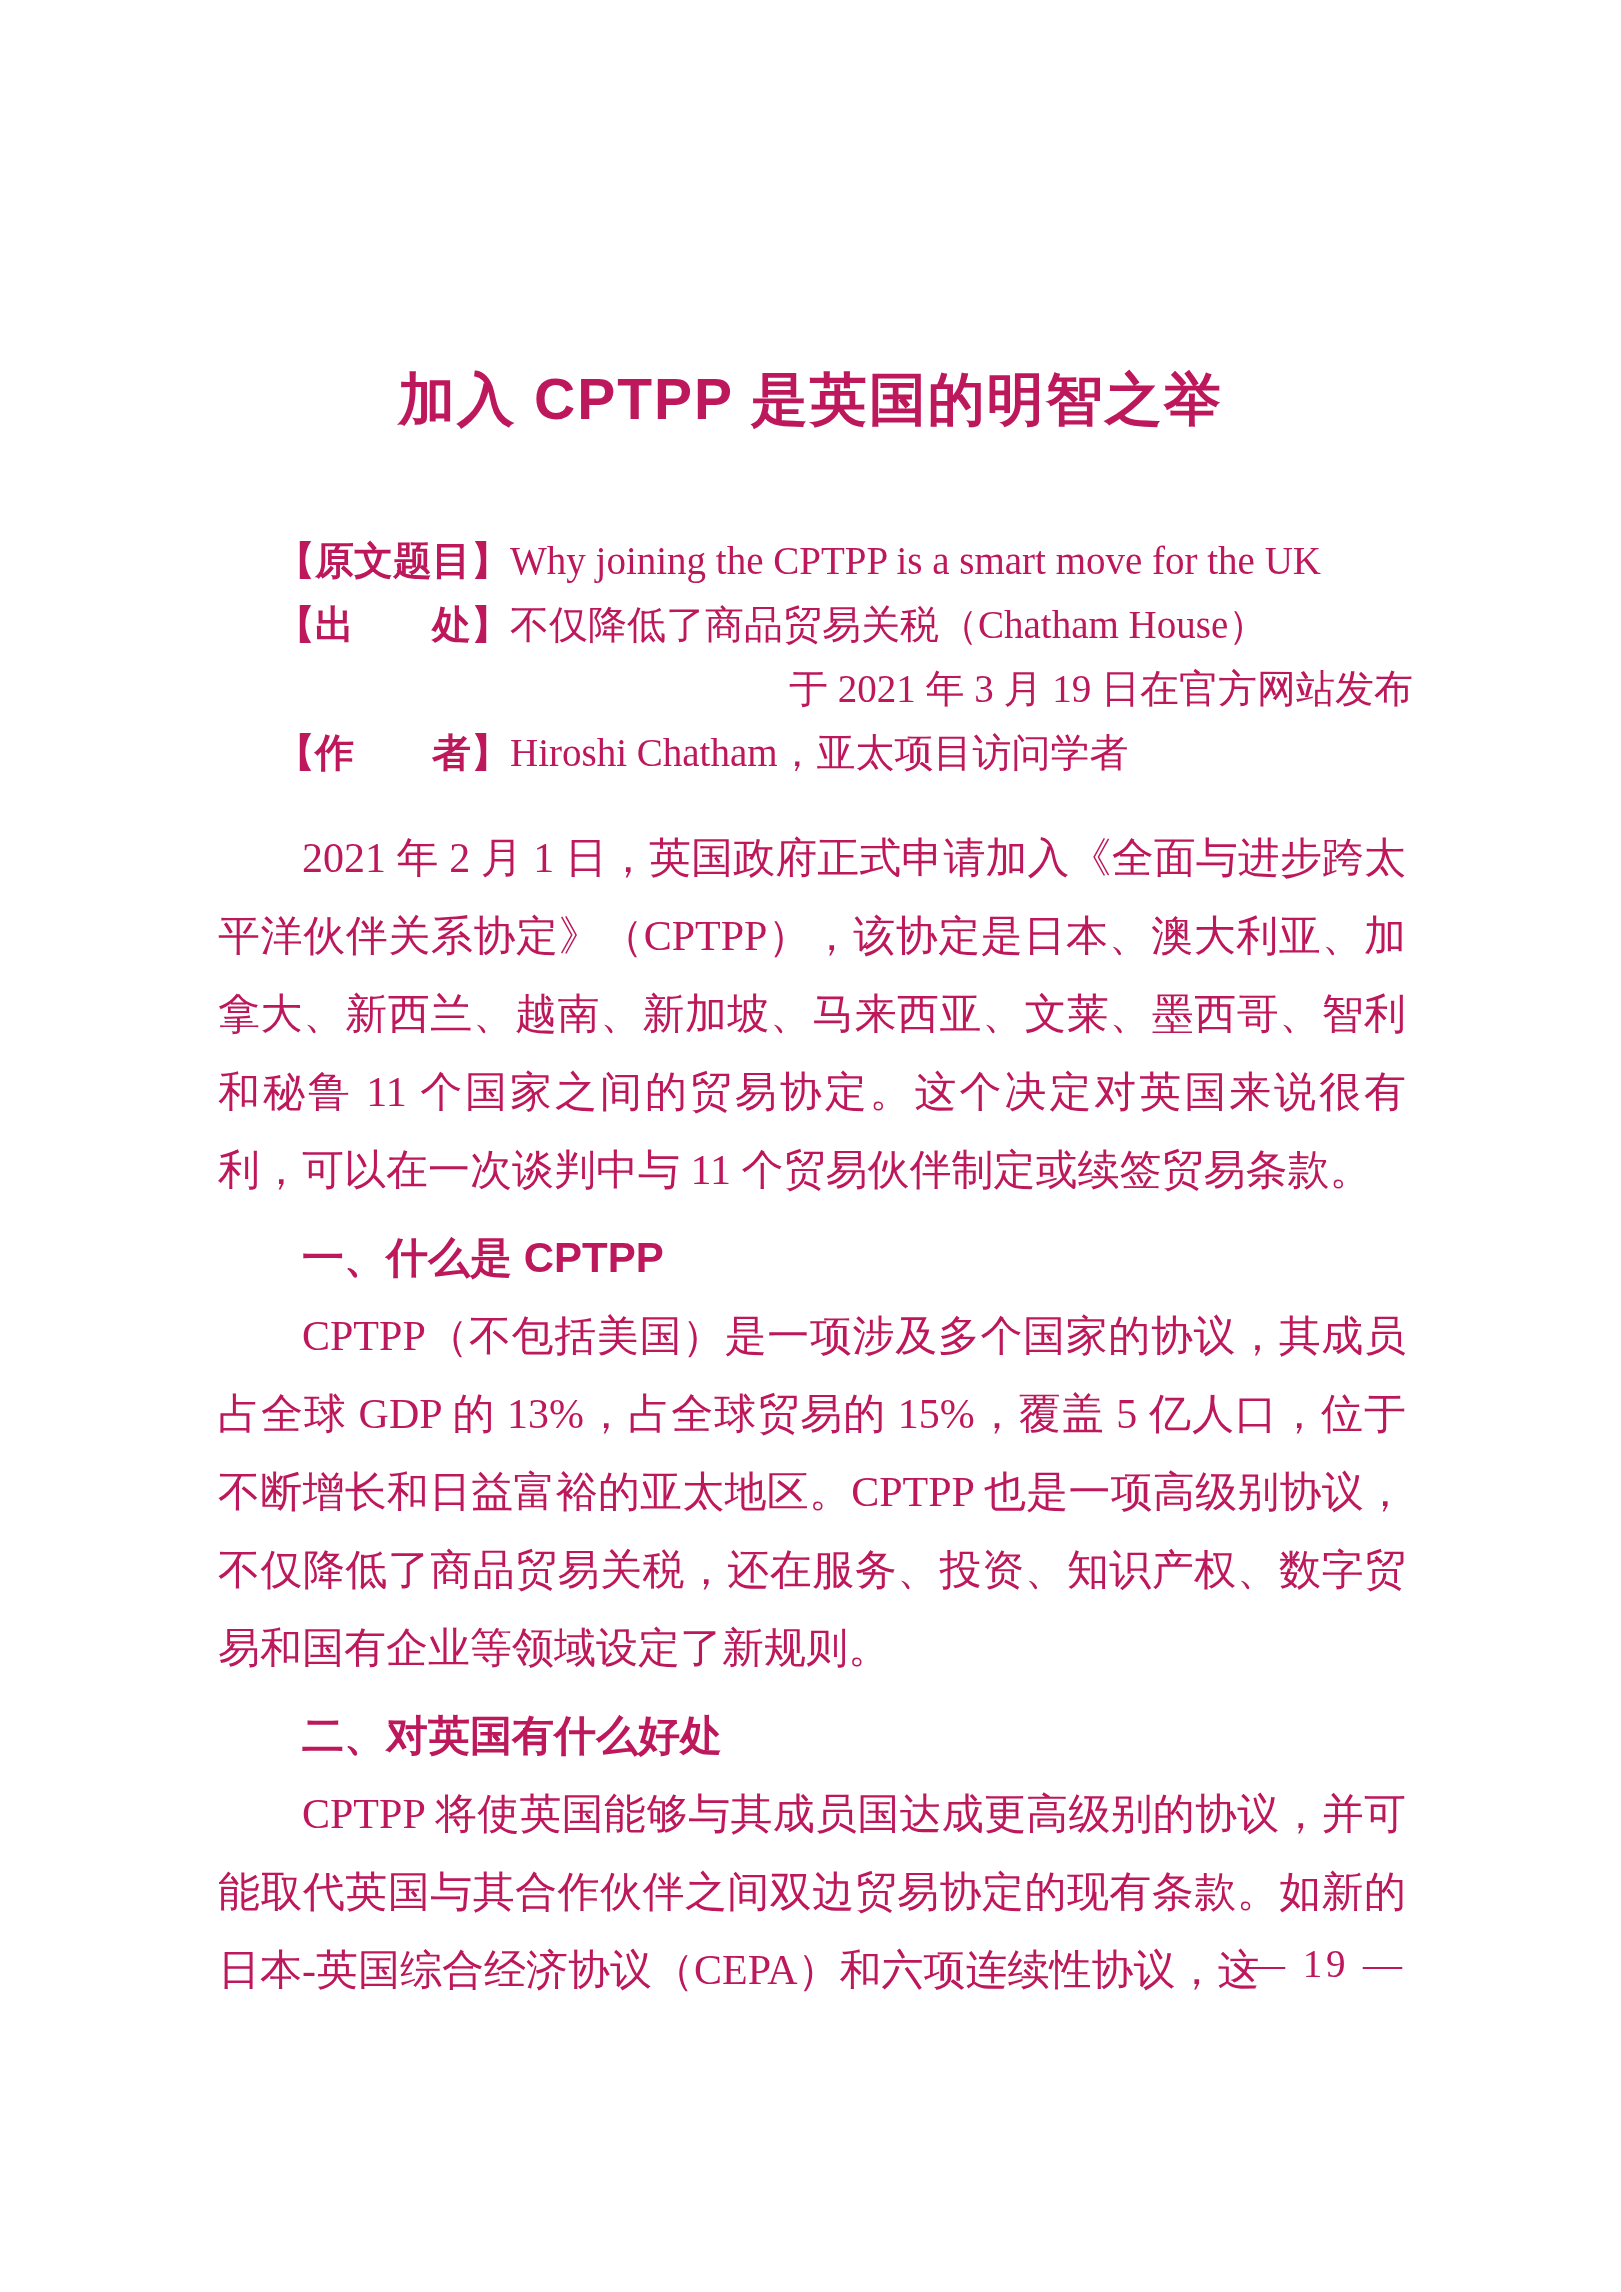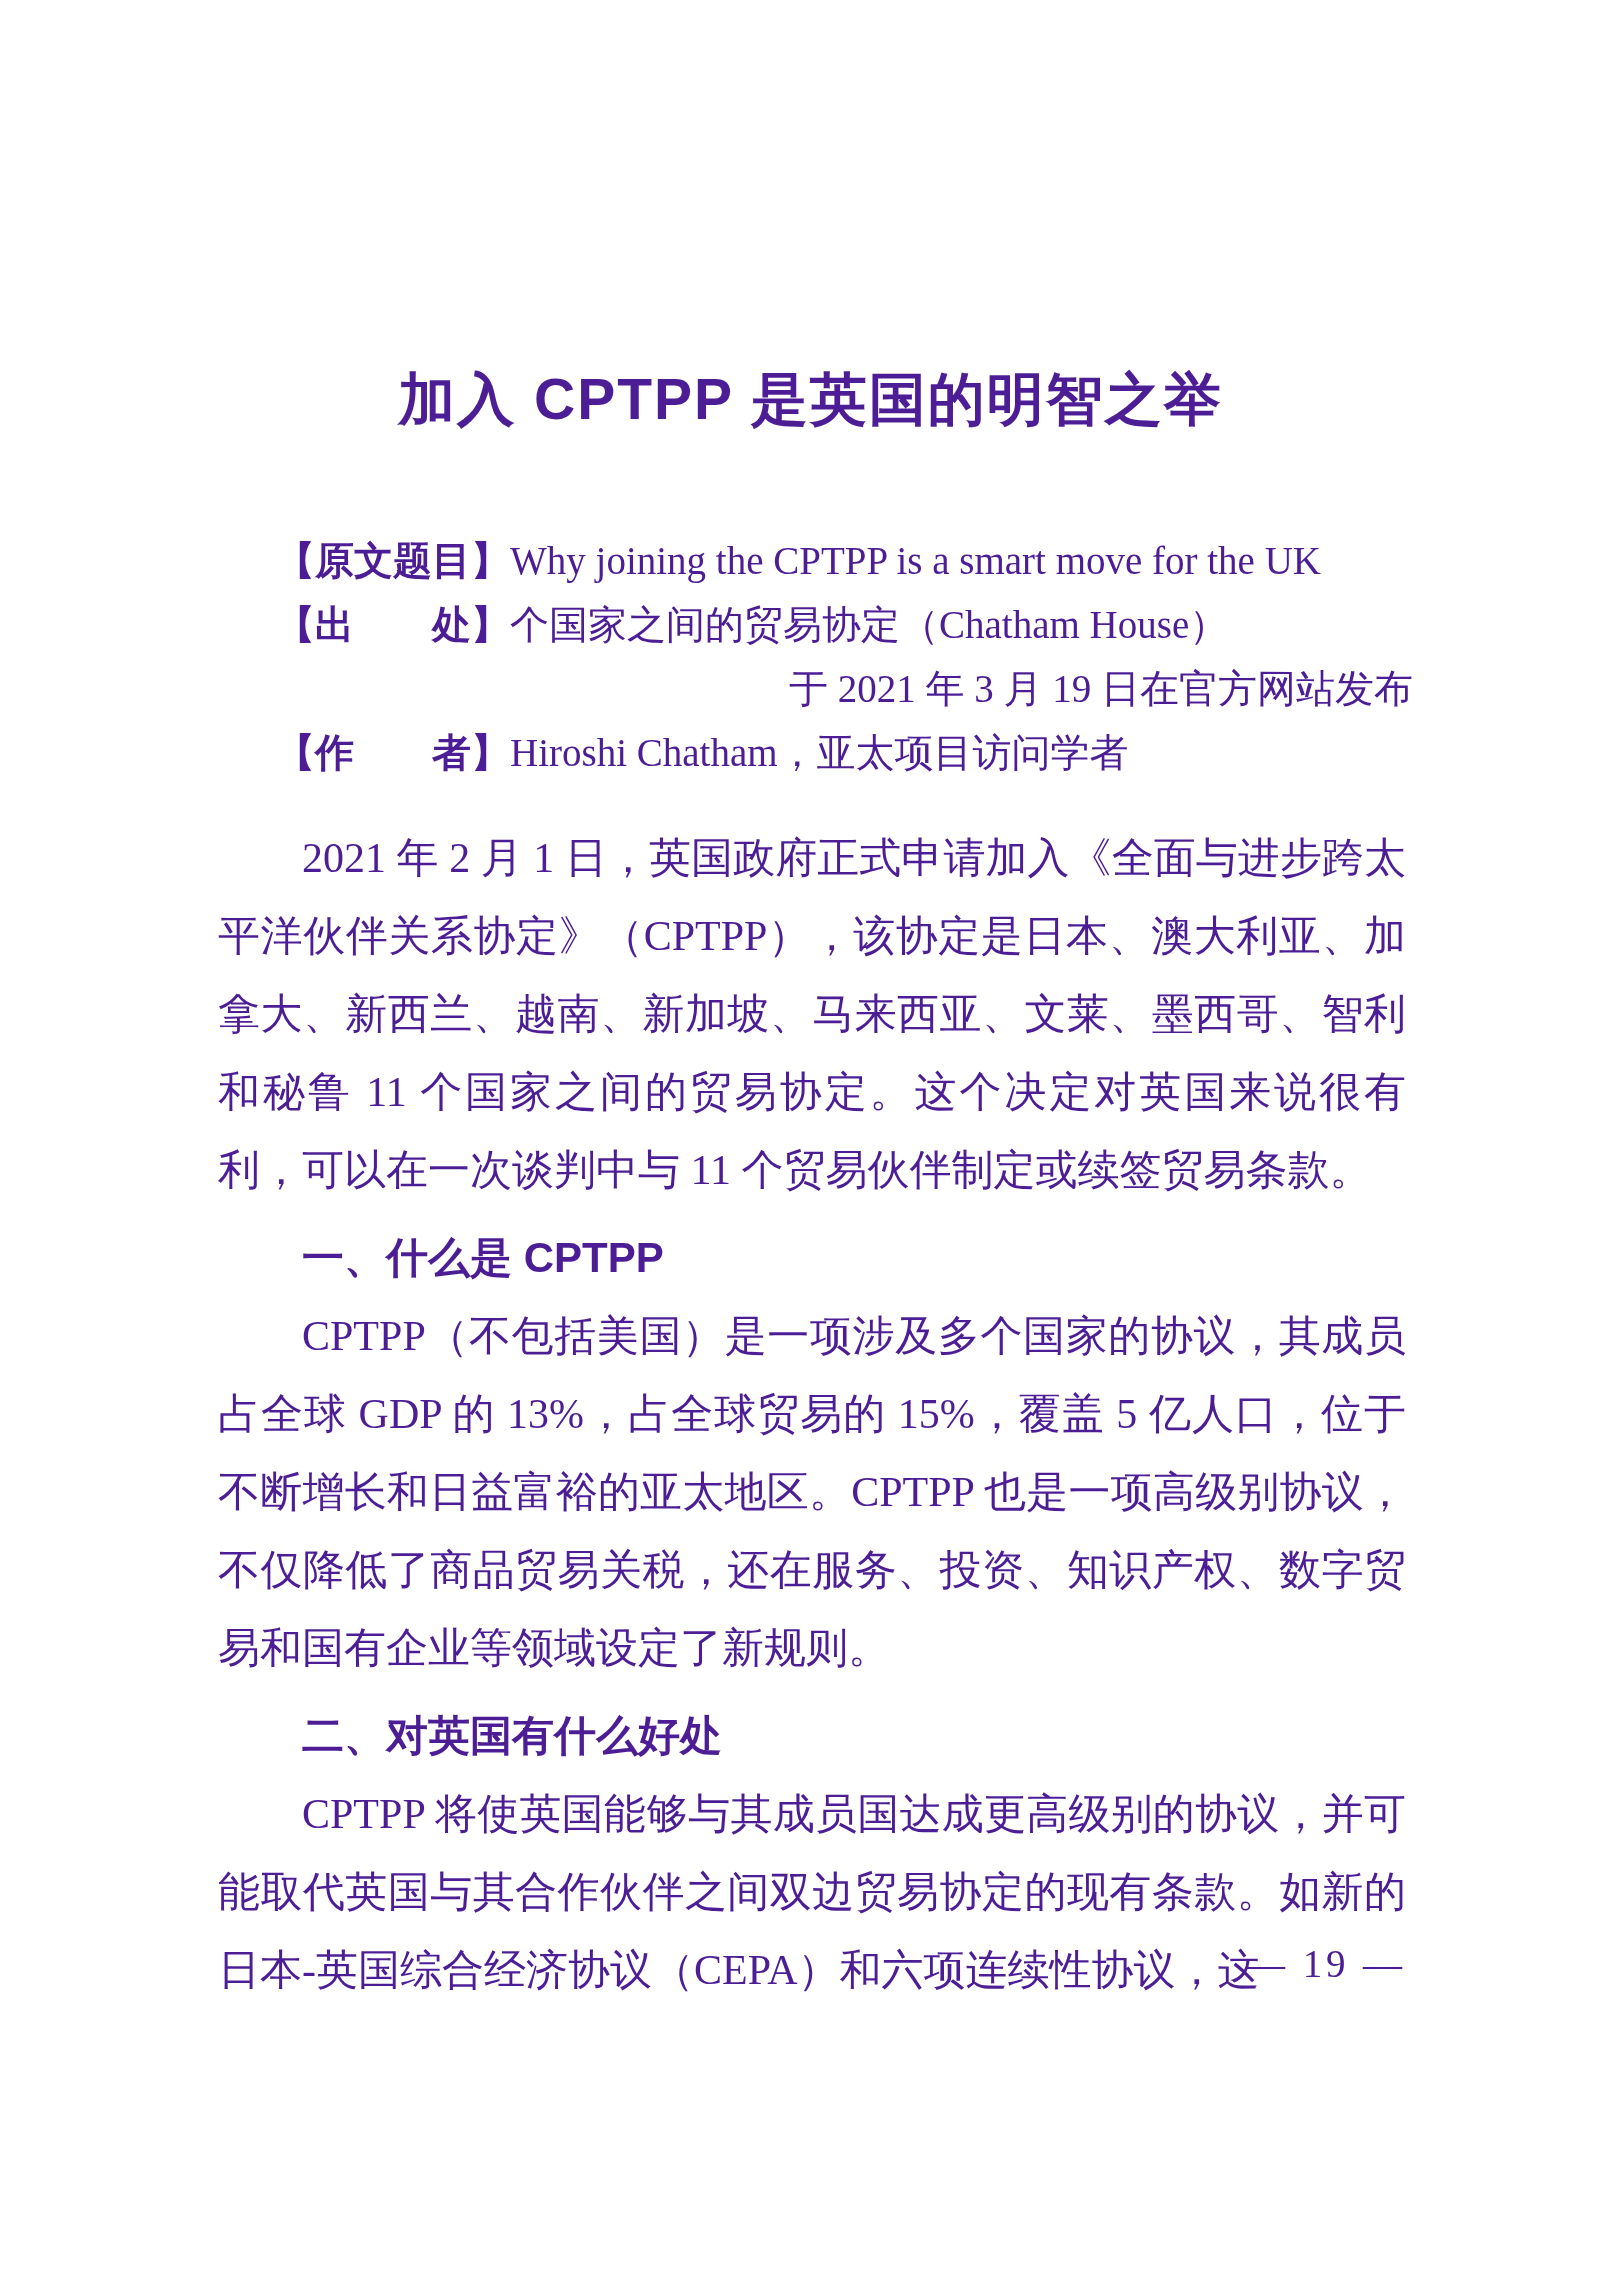--- a/index.html
+++ b/index.html
@@ -6,21 +6,21 @@
     margin: 0;
     padding: 0;
     background: #e8e8e8;
   }
   .page {
     position: relative;
     width: 1621px;
     height: 2293px;
     margin: 0 auto;
     background: #ffffff;
-    color: #4c1d95;
+    color: #be185d;
     font-family: "Liberation Serif", "DejaVu Serif", serif;
     overflow: hidden;
   }
   .doc-title {
     position: absolute;
     top: 361px;
     left: 0;
     width: 100%;
     margin: 0;
     text-align: center;
@@ -95,21 +95,21 @@
 
 <div class="page">
 
   <h1 class="doc-title">加入 CPTPP 是英国的明智之举</h1>
 
   <div class="meta-block">
     <div class="meta-row">
       <span class="meta-label">【原文题目】</span><span class="meta-value">Why joining the CPTPP is a smart move for the UK</span>
     </div>
     <div class="meta-row">
-      <span class="meta-label">【出　　处】</span><span class="meta-value">个国家之间的贸易协定（Chatham House）</span>
+      <span class="meta-label">【出　　处】</span><span class="meta-value">不仅降低了商品贸易关税（Chatham House）</span>
     </div>
     <div class="meta-row continuation">
       <span class="meta-value">于 2021 年 3 月 19 日在官方网站发布</span>
     </div>
     <div class="meta-row">
       <span class="meta-label">【作　　者】</span><span class="meta-value">Hiroshi Chatham，亚太项目访问学者</span>
     </div>
   </div>
 
   <div class="body-block">

